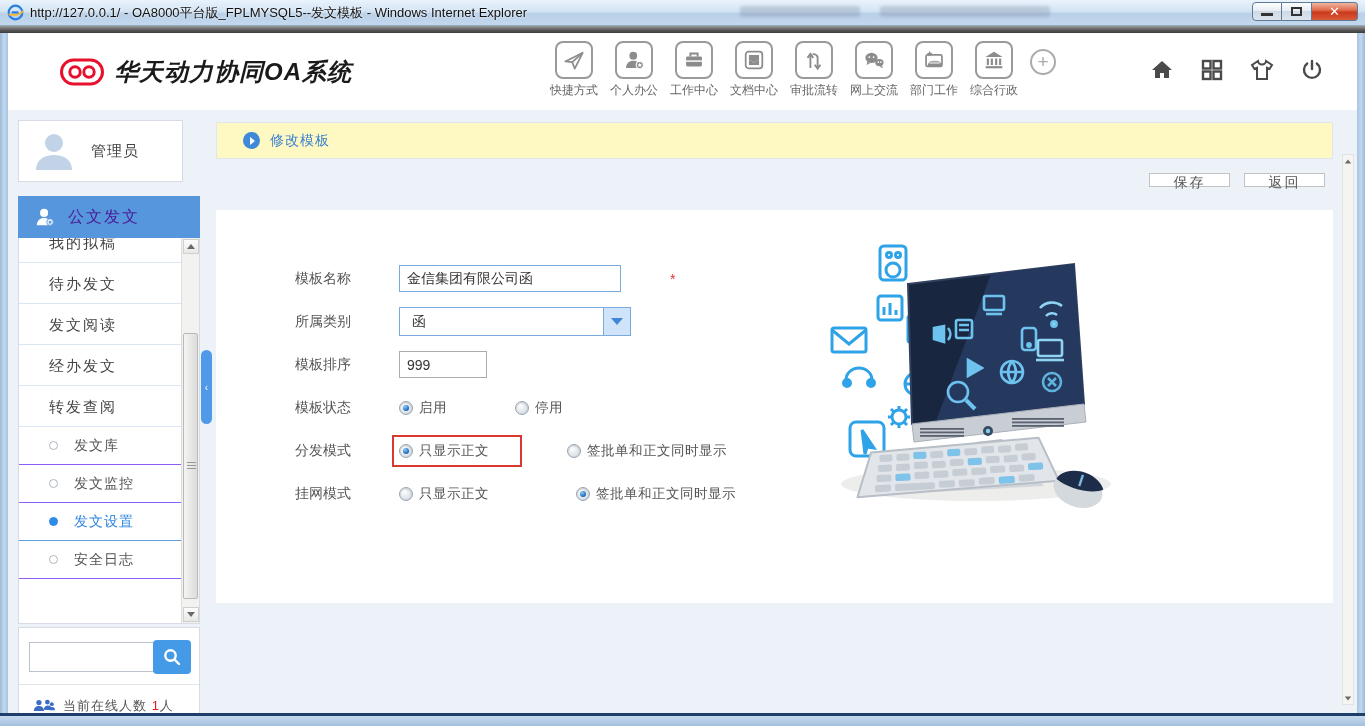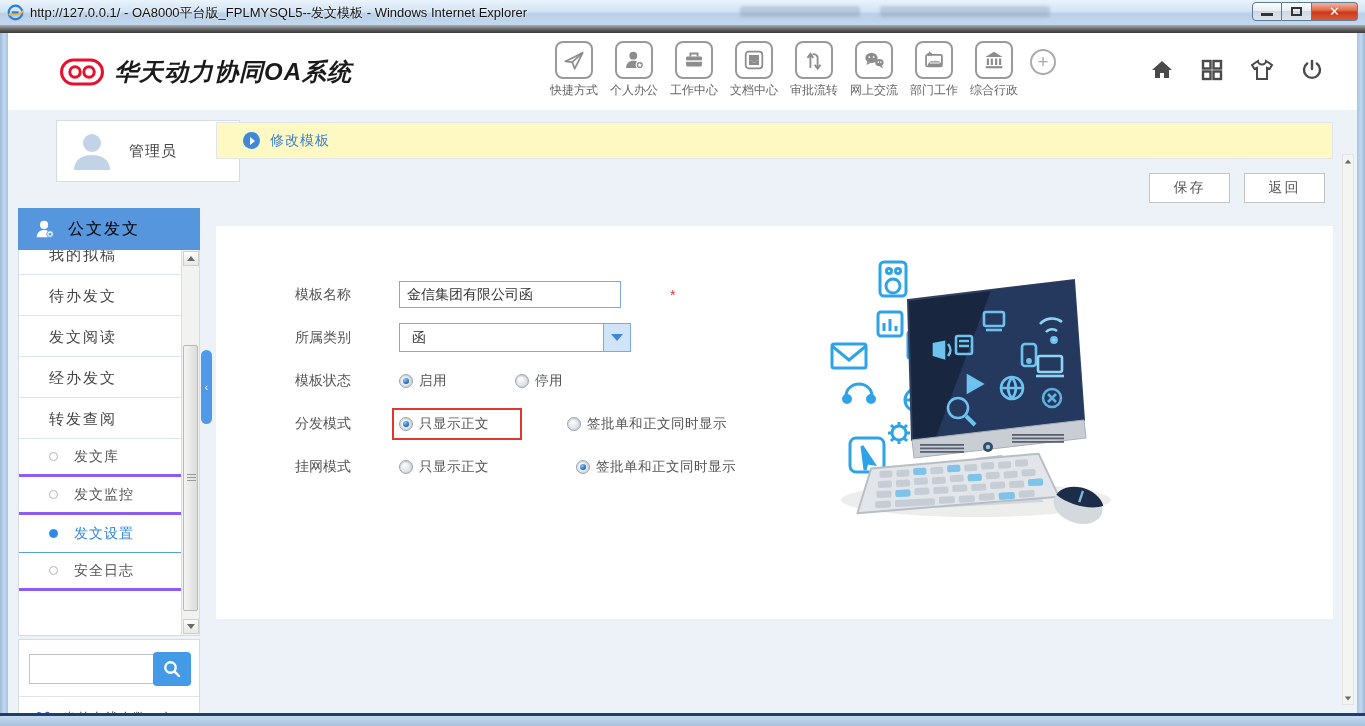--- a/index.html
+++ b/index.html
@@ -49,36 +49,36 @@
   .plus-circle { width:26px; height:26px; border:2px solid #ababab; border-radius:50%; color:#ababab;
     font-size:19px; line-height:22px; text-align:center; margin:8px 0 0 6px; cursor:pointer; }
   .hdr-right { position:absolute; right:32px; top:24px; display:flex; gap:24px; align-items:center; }
   .hicon { width:26px; height:26px; display:flex; align-items:center; justify-content:center; cursor:pointer; }
 
   
   .app-body { position:absolute; left:0; top:77px; right:0; bottom:0; background:#edf1f8; display:flex; }
 
   
   .sidebar { position:relative; width:202px; flex:0 0 202px; padding:10px 0 0 10px; }
-  .profile-card { width:184px; height:62px; background:#fff; border:1px solid #d6dbe4; display:flex; align-items:center;margin-left:38px; }
+  .profile-card { width:165px; height:62px; background:#fff; border:1px solid #d6dbe4; display:flex; align-items:center; }
   .avatar { width:46px; height:46px; margin:0 14px 0 12px; }
   .profile-name { font-size:15px; color:#444; letter-spacing:1px; }
-  .section-hdr { width:182px; height:42px; margin-top:26px; background:#5596dd; color:#000000;
+  .section-hdr { width:182px; height:42px; margin-top:14px; background:#5596dd; color:#4c1d95;
     display:flex; align-items:center; cursor:pointer; }
   .section-hdr .sicon { margin:0 12px 0 16px; }
   .section-title { font-size:16px; letter-spacing:2px; }
   .menu-panel { position:relative; width:182px; height:386px; background:#fff; border:1px solid #d6dbe4;
     border-top:none; overflow:hidden; }
   .menu-list { position:absolute; left:0; top:12px; width:163px; }
   .menu-item { height:41px; line-height:41px; padding-left:30px; font-size:15px; color:#444; letter-spacing:2px;
     border-bottom:1px solid #d9e6f4; cursor:pointer; background:#fff; }
   .menu-item.first { margin-top:-28px; }
   .menu-item.active { background:#f1f1f1; color:#222; font-weight:bold; border-bottom:2px solid #3f86d6; }
   .submenu-item { height:38px; display:flex; align-items:center; padding-left:30px; cursor:pointer;
-    border-bottom:3px solid #8b5cf6; }
+    border-bottom:1px solid #8b5cf6; }
   .bullet { width:9px; height:9px; border-radius:50%; border:1px solid #aeb6bf; background:#fff; margin-right:16px; flex:0 0 auto; }
   .submenu-item.sel .bullet { background:#2e8ae6; border-color:#2e8ae6; }
   .submenu-label { font-size:14px; color:#555; letter-spacing:1px; }
   .submenu-item.sel { border-bottom:1px solid #5aa0e0; }
   .submenu-item.sel .submenu-label { color:#2e86e0; }
   
   .sb-scroll { position:absolute; right:0; top:0; bottom:0; width:18px; background:#f2f2f0; border-left:1px solid #ddd; }
   .sb-arrow { position:absolute; left:1px; width:16px; height:15px; background:linear-gradient(#fcfcfc,#e8e8e6); border:1px solid #cfcfcd;
     display:flex; align-items:center; justify-content:center; cursor:pointer; }
   .sb-arrow.up { top:1px; } .sb-arrow.down { bottom:1px; }
@@ -101,21 +101,21 @@
   .online-count { color:#e02020; }
 
   
   .main { position:relative; flex:1; padding:12px 24px 0 6px; }
   .breadcrumb-bar { height:37px; background:#fef9c3; border:1px solid #e2e6ec; display:flex; align-items:center; padding-left:26px; }
   .bc-icon { width:17px; height:17px; border-radius:50%; background:#3f8ad8; position:relative; margin-right:10px; flex:0 0 auto; }
   .bc-icon::after { content:""; position:absolute; left:7px; top:5px; border-left:5px solid #fff;
     border-top:4px solid transparent; border-bottom:4px solid transparent; }
   .bc-text { font-size:14px; color:#3a7fd0; letter-spacing:1px; }
   .btn-row { margin-top:14px; display:flex; justify-content:flex-end; gap:14px; padding-right:8px; }
-  .btn { width:81px; height:30px; background:#fff; border:1px solid #c3c3c3; font-size:14px; color:#555;
+  .btn { width:81px; height:14px; background:#fff; border:1px solid #c3c3c3; font-size:14px; color:#555;
     letter-spacing:2px; cursor:pointer; font-family:inherit; }
   .form-panel { position:relative; margin-top:23px; height:393px; background:#fff; }
   .form-col { padding:47px 0 0 79px; }
   .frow { height:43px; display:flex; align-items:center;gap:40px; }
   .flabel { width:64px; font-size:14px; color:#555; flex:0 0 64px; }
   .txt { height:27px; border:1px solid #7aabdc; font-size:14px; color:#333; padding:0 7px; outline:none; font-family:inherit; }
   .txt.name { width:222px; }
   .txt.gray { width:88px; border-color:#ababab; }
   .req { color:#e03030; font-size:14px; margin-left:9px; }
   .select { width:232px; height:29px; border:1px solid #7aabdc; background:#fff; display:flex; cursor:pointer; }
@@ -409,20 +409,24 @@
             </div>
 
             <div class="frow">
               <span class="flabel">所属类别</span>
               <div class="select">
                 <span class="select-val">函</span>
                 <span class="select-arrow"></span>
               </div>
             </div>
 
+            <div class="frow">
+              <span class="flabel">模板排序</span>
+              <input class="txt gray" type="text" value="999" style="">
+            </div>
 
             <div class="frow">
               <span class="flabel">模板状态</span>
               <span class="ropt w72">
                   <span class="radio sel"></span>
                   <span class="rlabel">启用</span>
                 </span>
               <span class="ropt">
                   <span class="radio"></span>
                   <span class="rlabel">停用</span>

